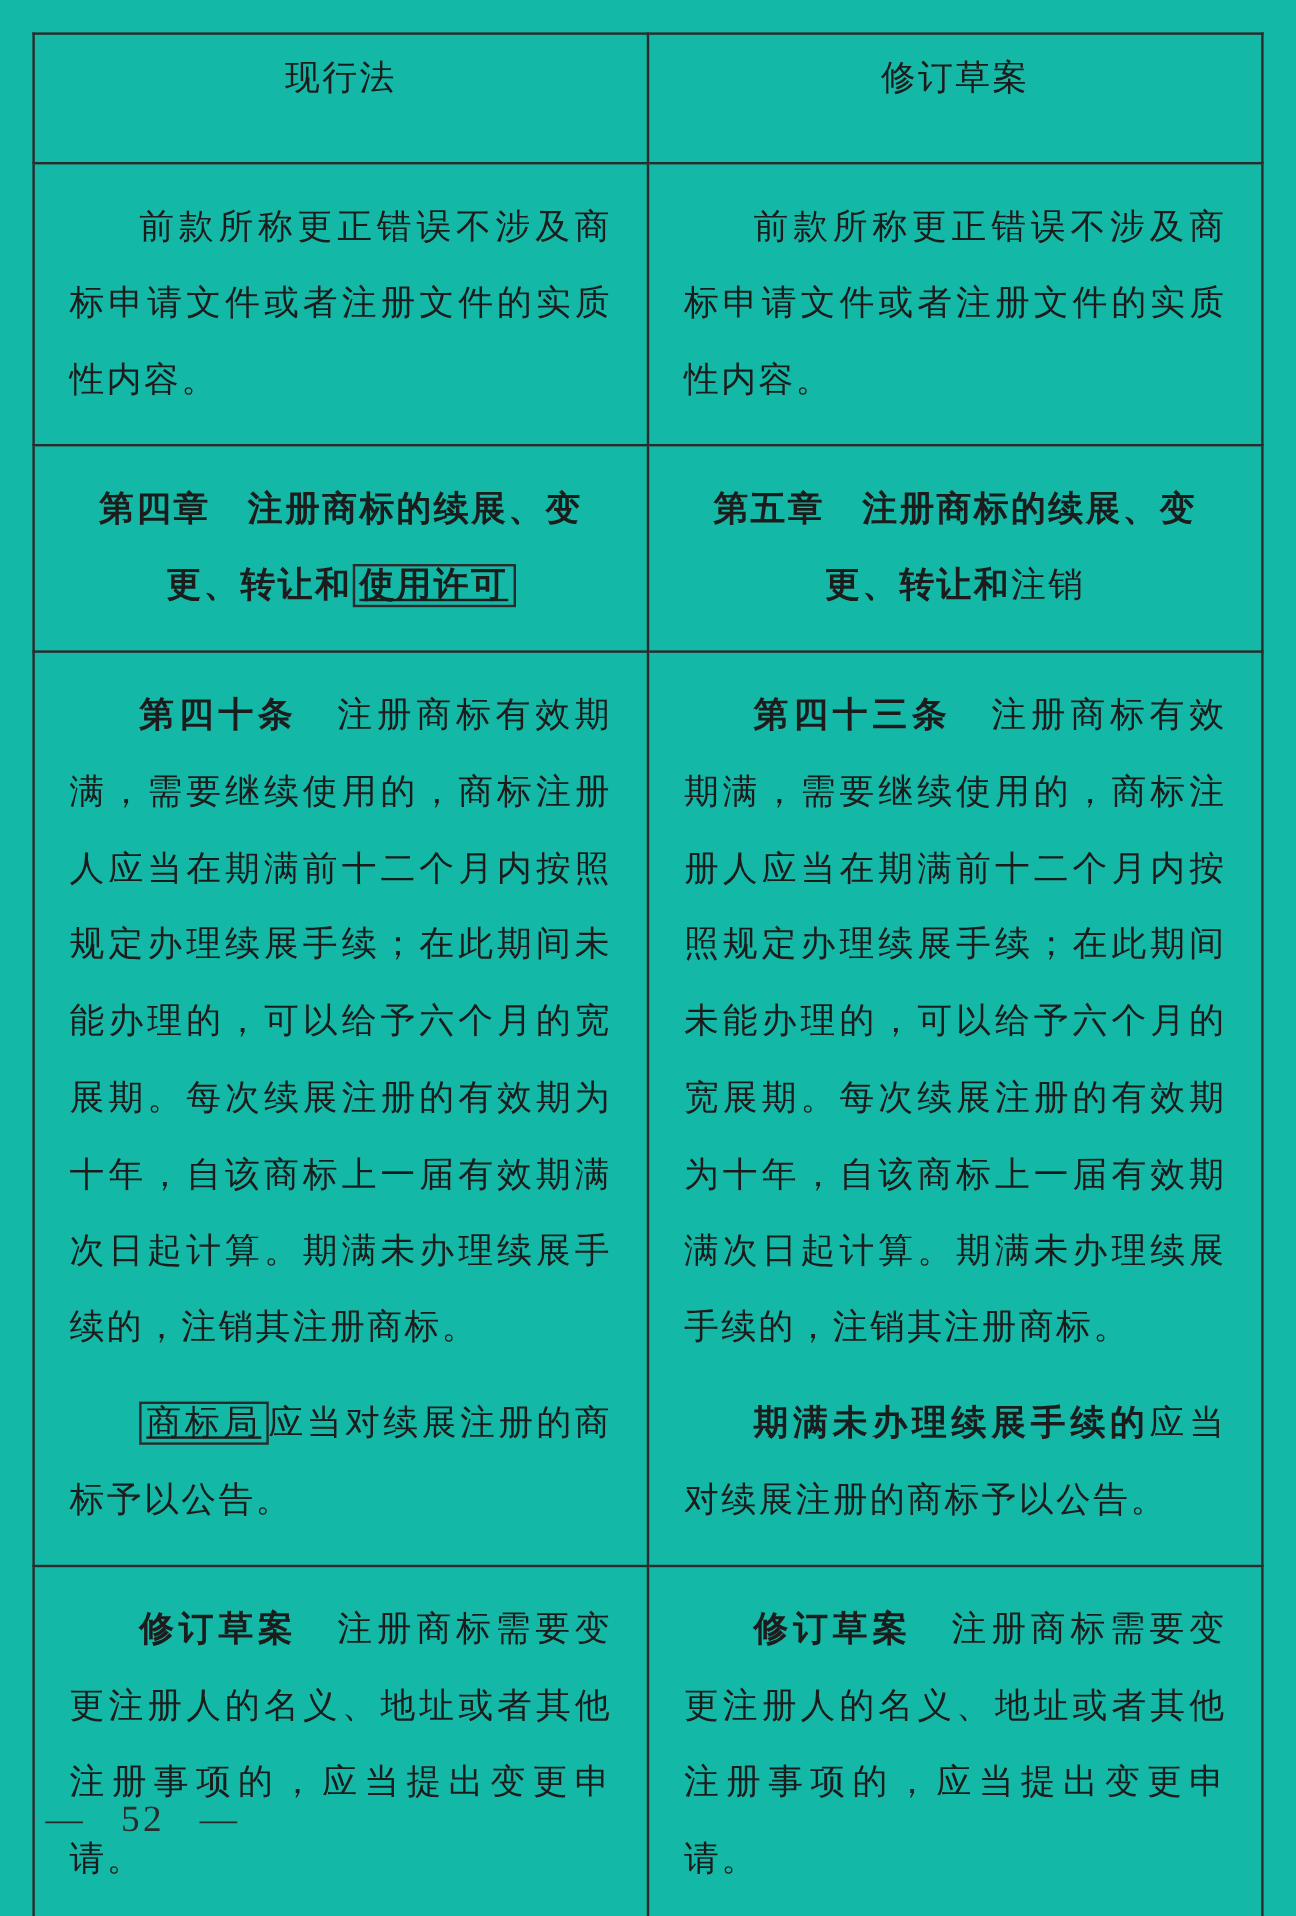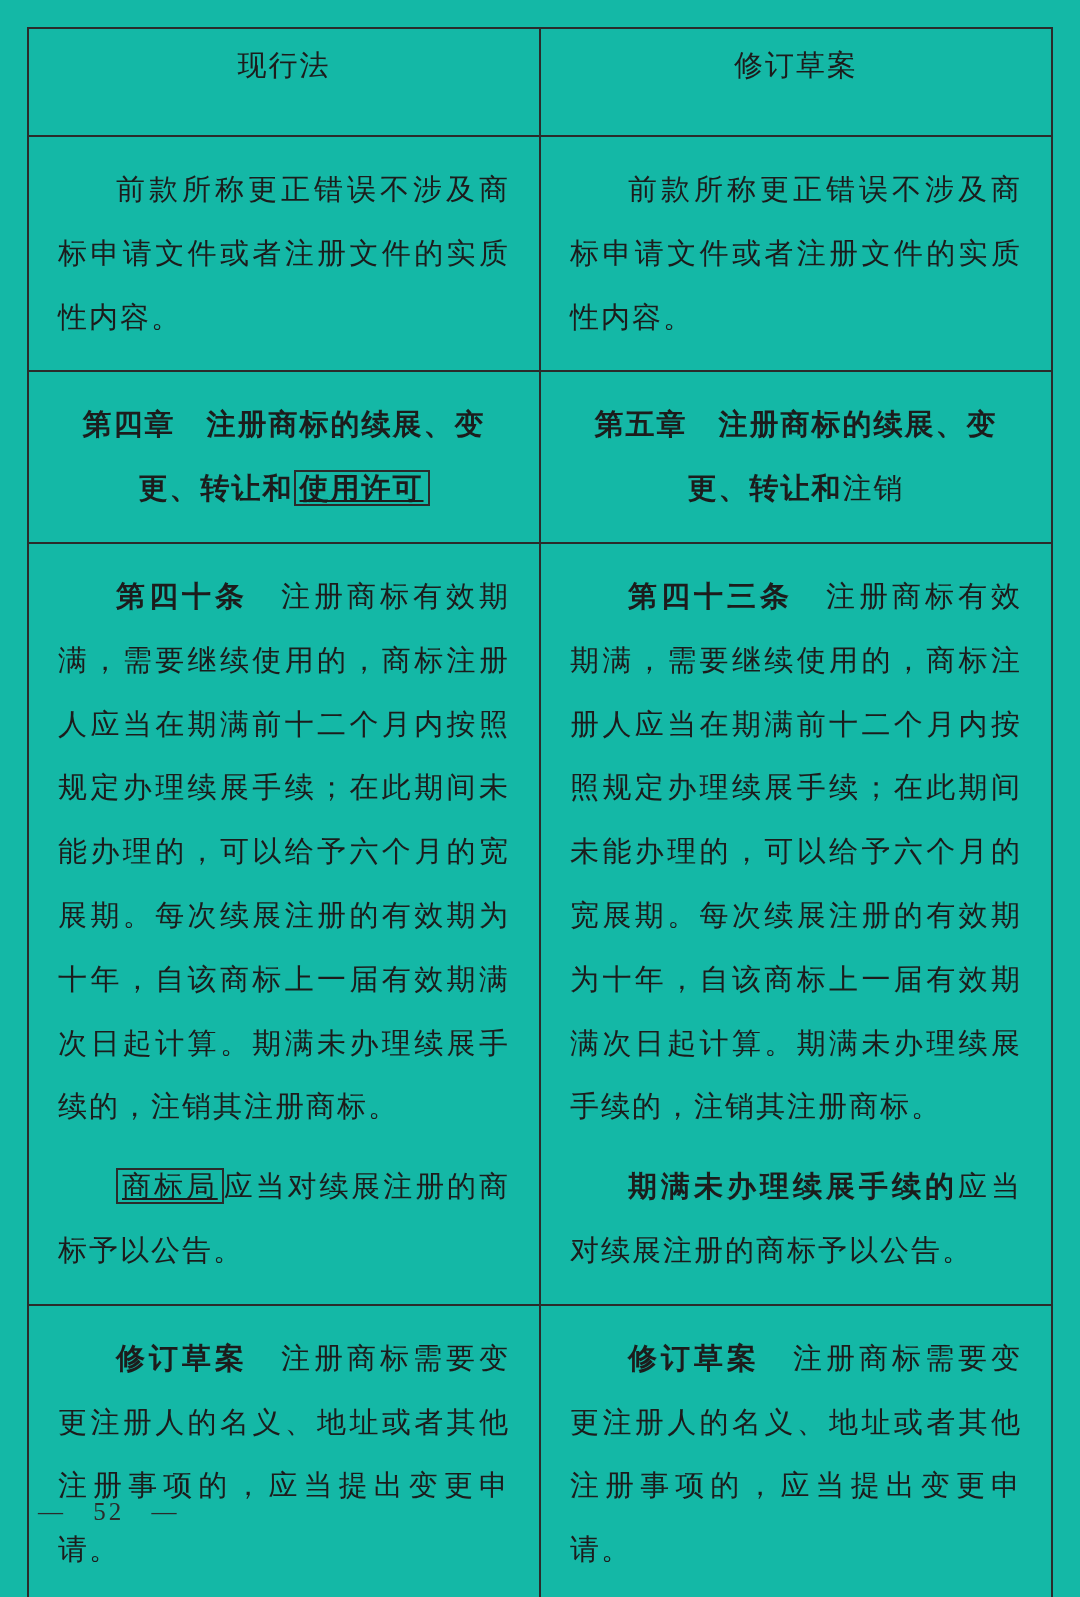--- a/index.html
+++ b/index.html
@@ -56,21 +56,21 @@
   }
   .boxed{
     border:2px solid #2b2b2b;
     padding:0 4px;
     text-decoration:underline;
   }
   .footer{
     position:absolute;
     left:38px;
     top:1498px;
-    font-size:25px;
+    font-size:31px;
     letter-spacing:3px;
     word-spacing:18px;
     color:#2b2b2b;
   }
 </style>
 </head>
 <body>
 
 <div class="page">
 

